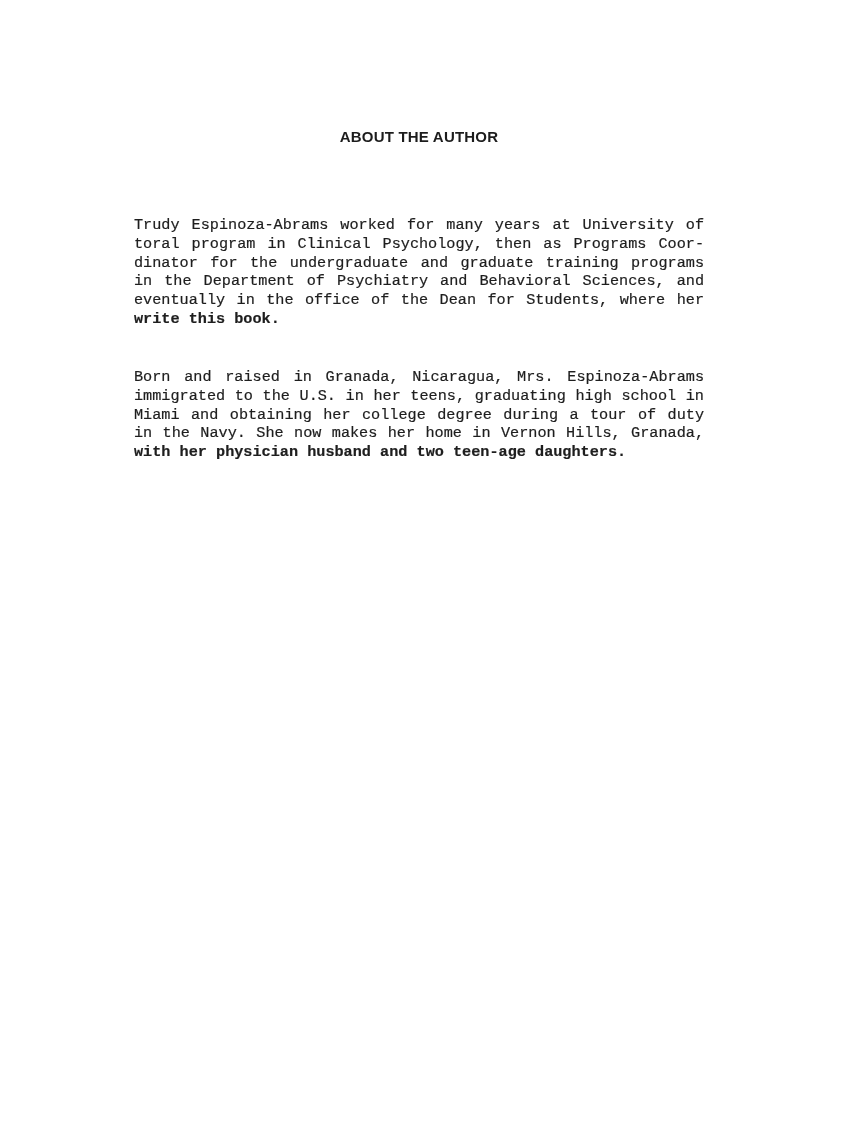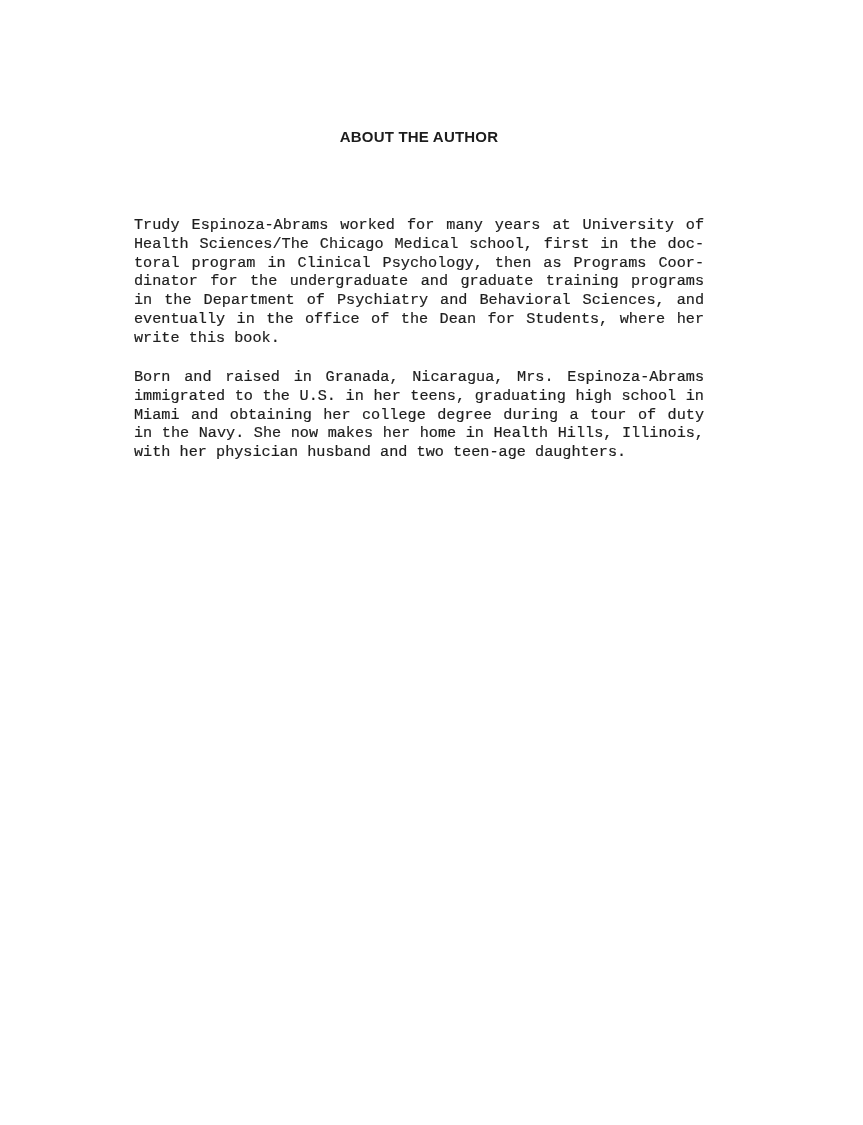--- a/index.html
+++ b/index.html
@@ -37,38 +37,38 @@
     -webkit-text-stroke: 0.2px #1e1e1e;
   }
   .para-1 { top: 216px; }
   .para-2 { top: 368px; }
   .tline {
     text-align: justify;
     text-align-last: justify;
   }
   .tline.last {
     text-align-last: left;
+    font-weight: bold;
   }
 </style>
 </head>
 <body>
 
 <div class="doc-page">
   <div class="page-heading">ABOUT THE AUTHOR</div>
 
   <div class="para para-1">
       <div class="tline">Trudy Espinoza-Abrams worked for many years at University of</div>
-      <div class="tline">Health Sciences/The Chicago Medical school, first in the doc-</div>
       <div class="tline">toral program in Clinical Psychology, then as Programs Coor-</div>
       <div class="tline">dinator for the undergraduate and graduate training programs</div>
       <div class="tline">in the Department of Psychiatry and Behavioral Sciences, and</div>
       <div class="tline">eventually in the office of the Dean for Students, where her</div>
       <div class="tline last">write this book.</div>
     </div>
 
   <div class="para para-2">
       <div class="tline">Born and raised in Granada, Nicaragua, Mrs. Espinoza-Abrams</div>
       <div class="tline">immigrated to the U.S. in her teens, graduating high school in</div>
       <div class="tline">Miami and obtaining her college degree during a tour of duty</div>
-      <div class="tline">in the Navy. She now makes her home in Health Hills, Illinois,</div>
+      <div class="tline">in the Navy. She now makes her home in Vernon Hills, Granada,</div>
       <div class="tline last">with her physician husband and two teen-age daughters.</div>
     </div>
 </div>
 
 </body></html>

